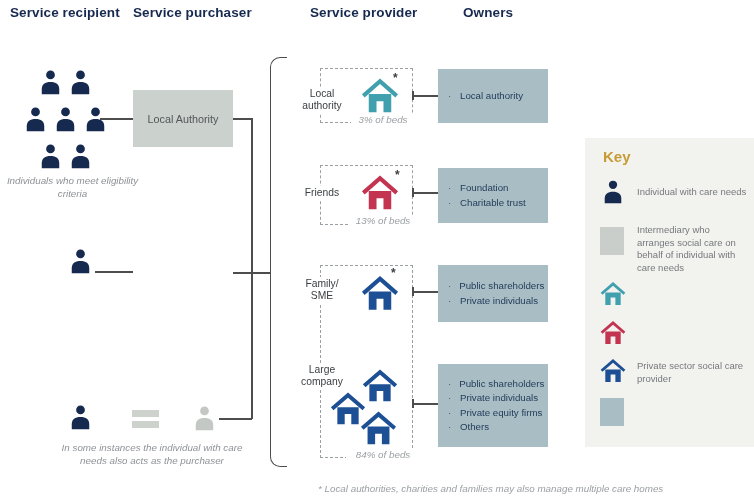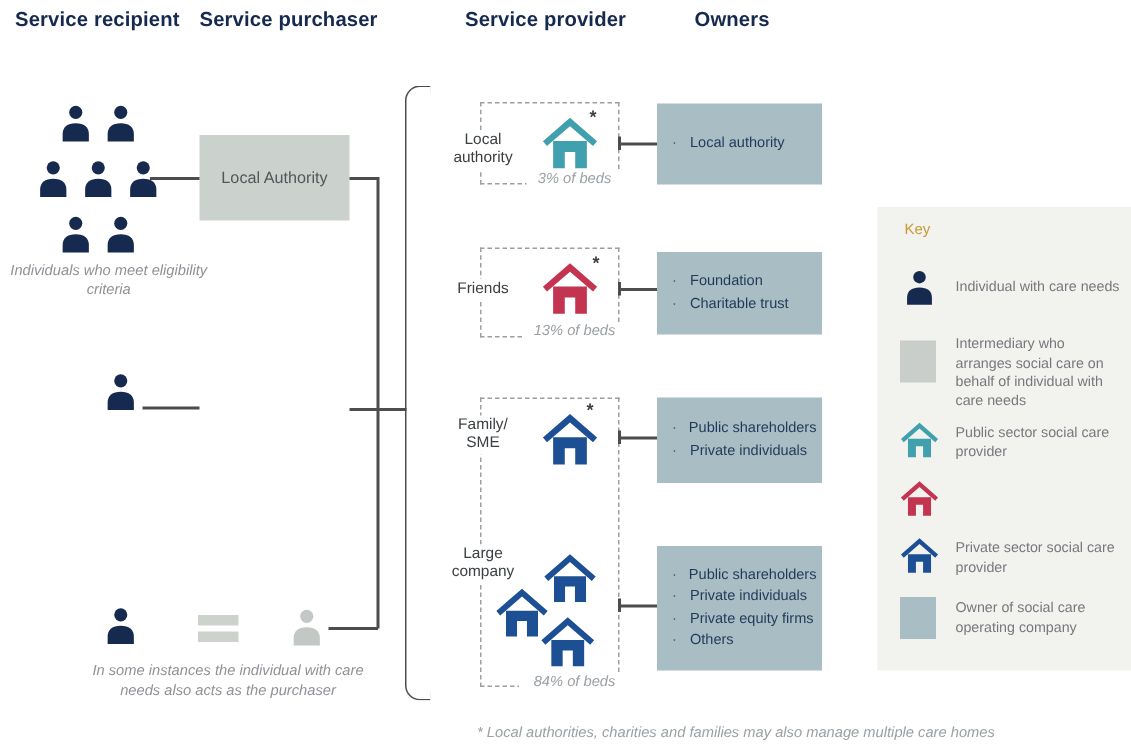--- a/index.html
+++ b/index.html
@@ -50,21 +50,21 @@
   .oitem::before{content:"·";color:#42596f;width:4px;}
 
   .caption{position:absolute;font-style:italic;font-size:9.8px;line-height:13px;
            color:#8e9296;text-align:center;}
   .footnote{position:absolute;font-style:italic;font-size:9.8px;color:#9aa0a3;}
 
   .eqbar{position:absolute;width:27px;height:6.5px;background:#cdd2cd;}
 
   
   .key{position:absolute;left:585px;top:138px;width:169px;height:309px;background:#f2f2ef;}
-  .key-title{position:absolute;left:18px;top:10px;font-size:10px;font-weight:normal;color:#c79b33;}
+  .key-title{position:absolute;left:18px;top:10px;font-size:15px;font-weight:bold;color:#c79b33;}
   .key-icon{position:absolute;}
   .key-icon svg{width:100%;height:100%;display:block;}
   .key-label{position:absolute;left:52px;width:112px;font-size:9.5px;line-height:12.5px;color:#76797c;}
   .sq{position:absolute;width:24px;height:28px;}
   .sq-gray{background:#c9cecb;} .sq-owner{background:#a9bdc5;}
 </style>
 </head>
 <body>
 
 <svg width="0" height="0" style="position:absolute">
@@ -265,32 +265,30 @@
     <div class="key-label" style="top:48px">Individual with care needs</div>
 
     <div class="sq sq-gray" style="left:15px;top:89px"></div>
     <div class="key-label" style="top:86px">Intermediary who arranges social care on behalf of individual with care needs</div>
 
     <div class="key-icon" style="left:15px;top:143px;width:26px;height:25px">
         <svg viewBox="0 0 24 23" class="h-public">
           <use href="#icon-house"></use>
         </svg>
       </div>
-    <div class="key-label" style="top:145px">Public sector social care provider</div>
 
     <div class="key-icon" style="left:15px;top:182px;width:26px;height:25px">
         <svg viewBox="0 0 24 23" class="h-voluntary">
           <use href="#icon-house"></use>
         </svg>
       </div>
 
     <div class="key-icon" style="left:15px;top:220px;width:26px;height:25px">
         <svg viewBox="0 0 24 23" class="h-private">
           <use href="#icon-house"></use>
         </svg>
       </div>
     <div class="key-label" style="top:222px">Private sector social care provider</div>
 
     <div class="sq sq-owner" style="left:15px;top:260px"></div>
-    <div class="key-label" style="top:262px">Owner of social care operating company</div>
   </div>
 
 </div>
 
 </body></html>

